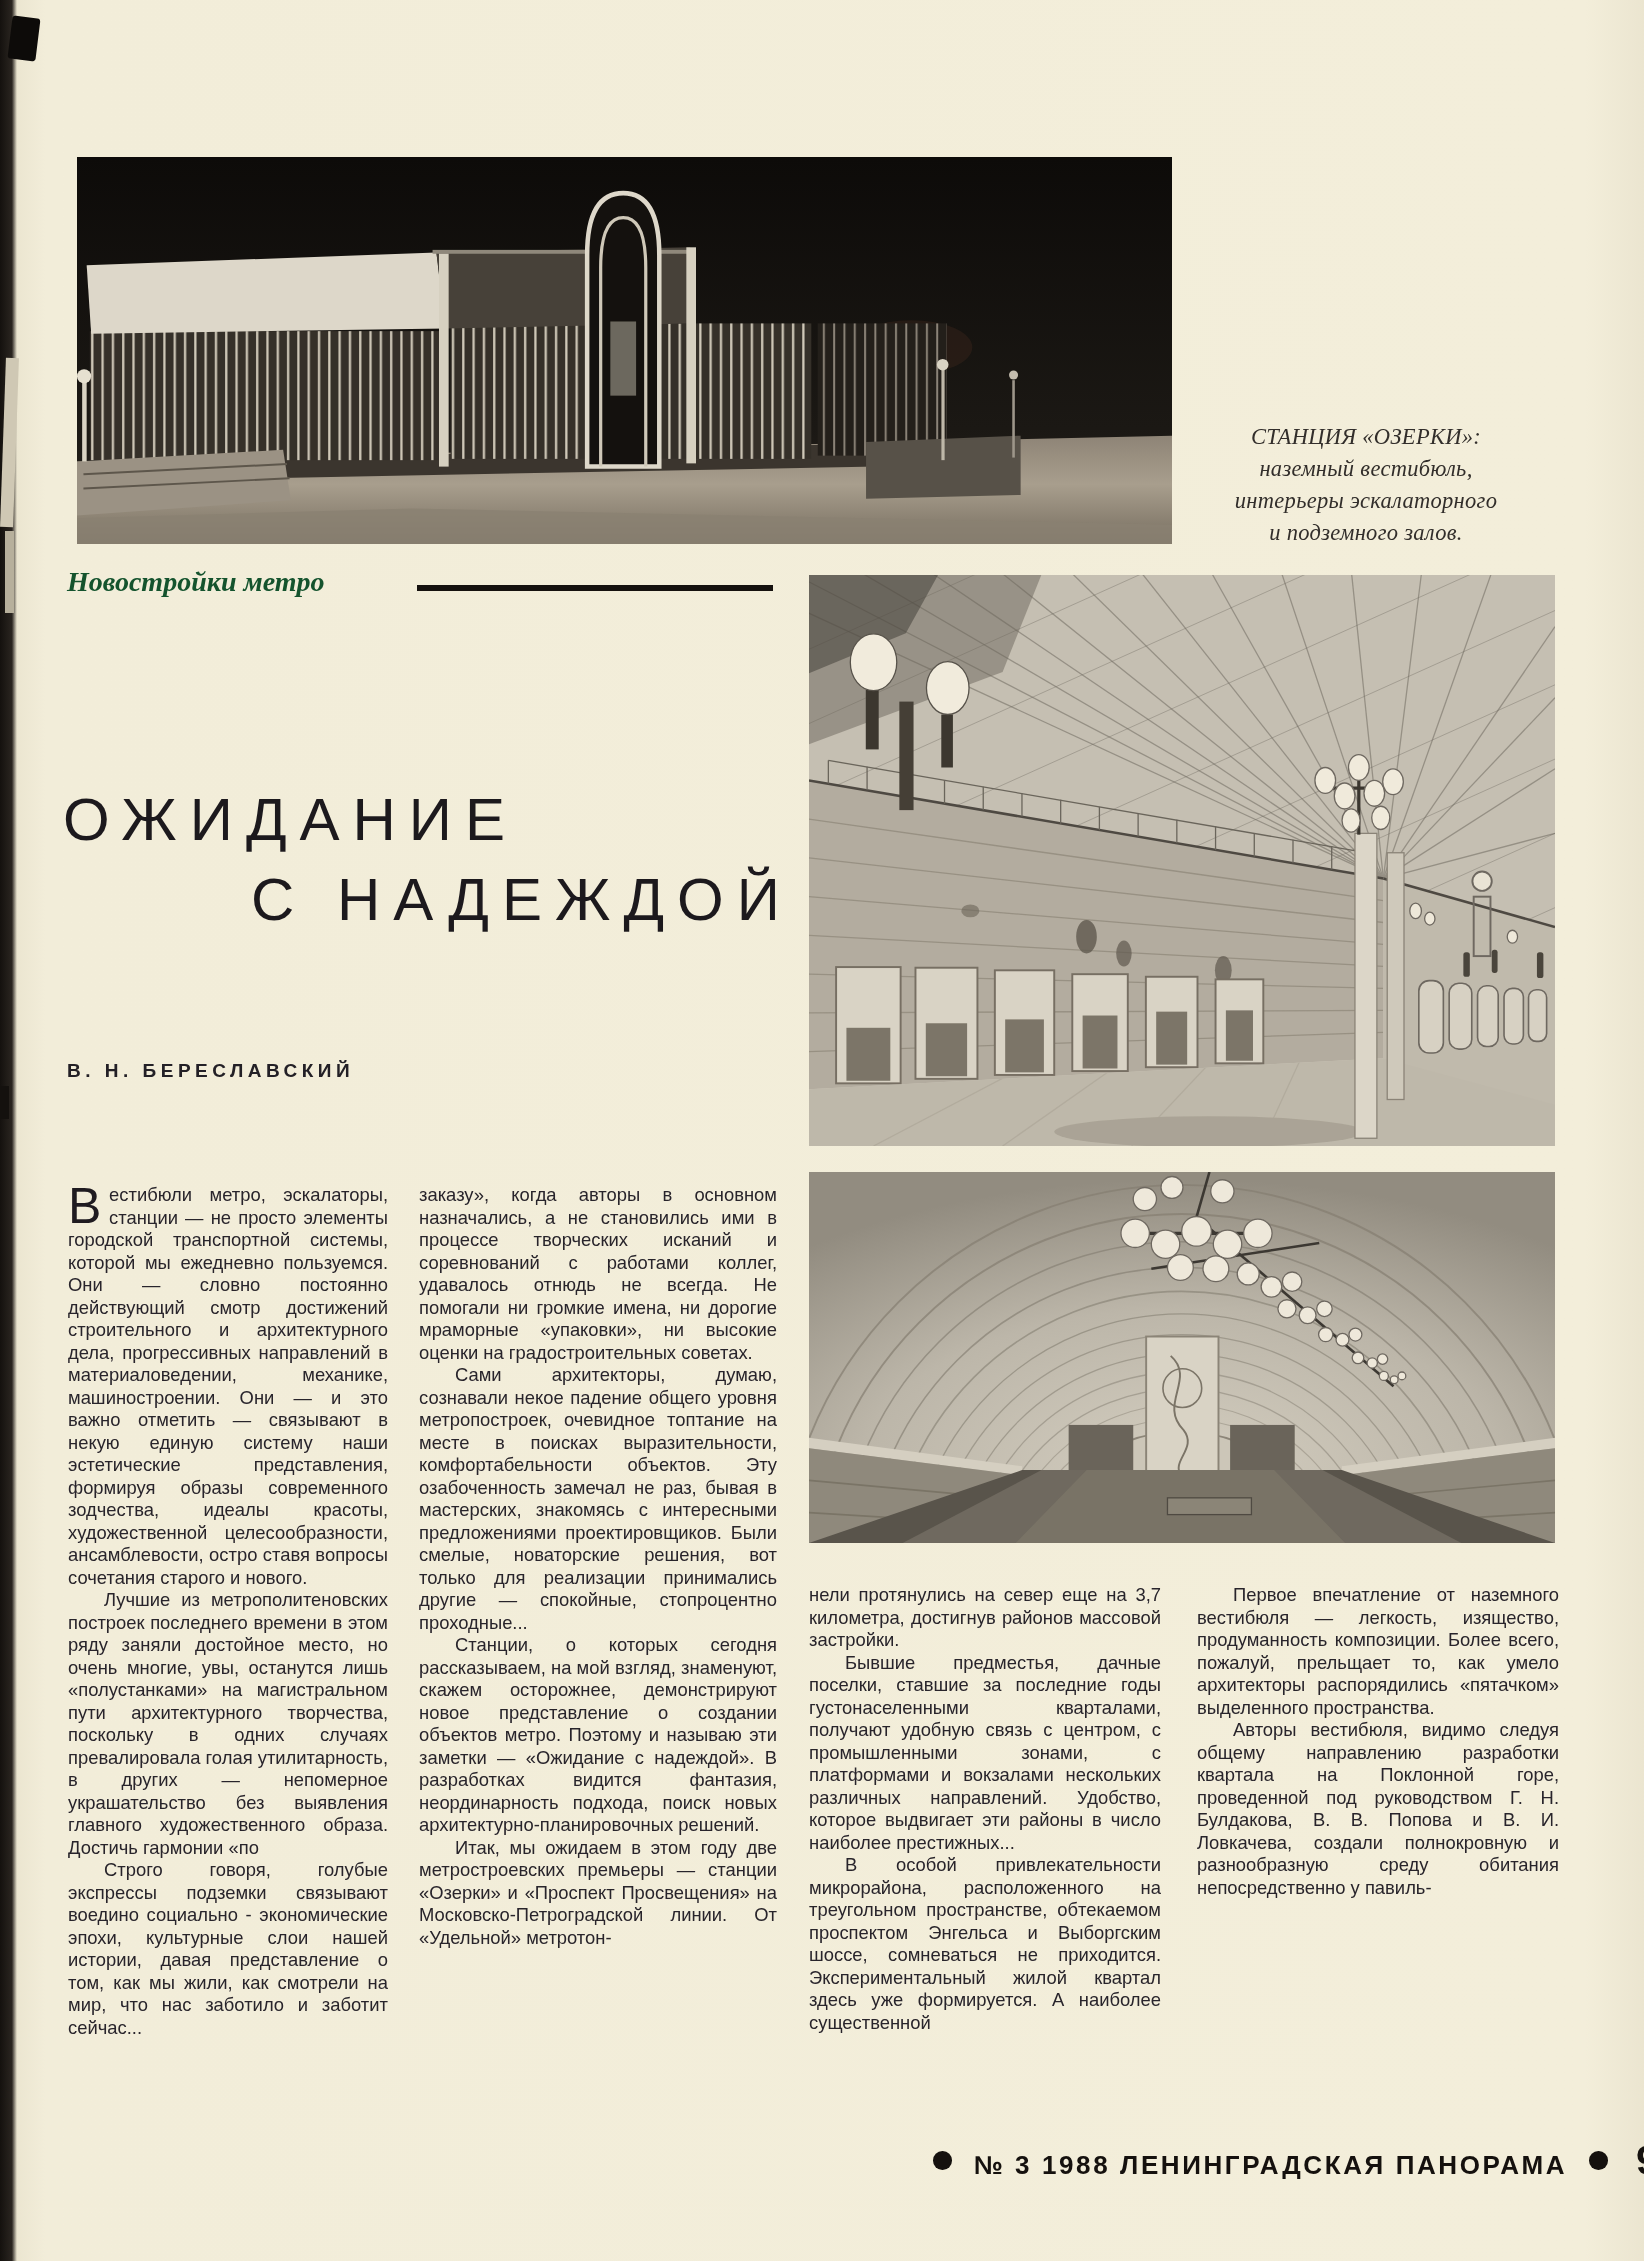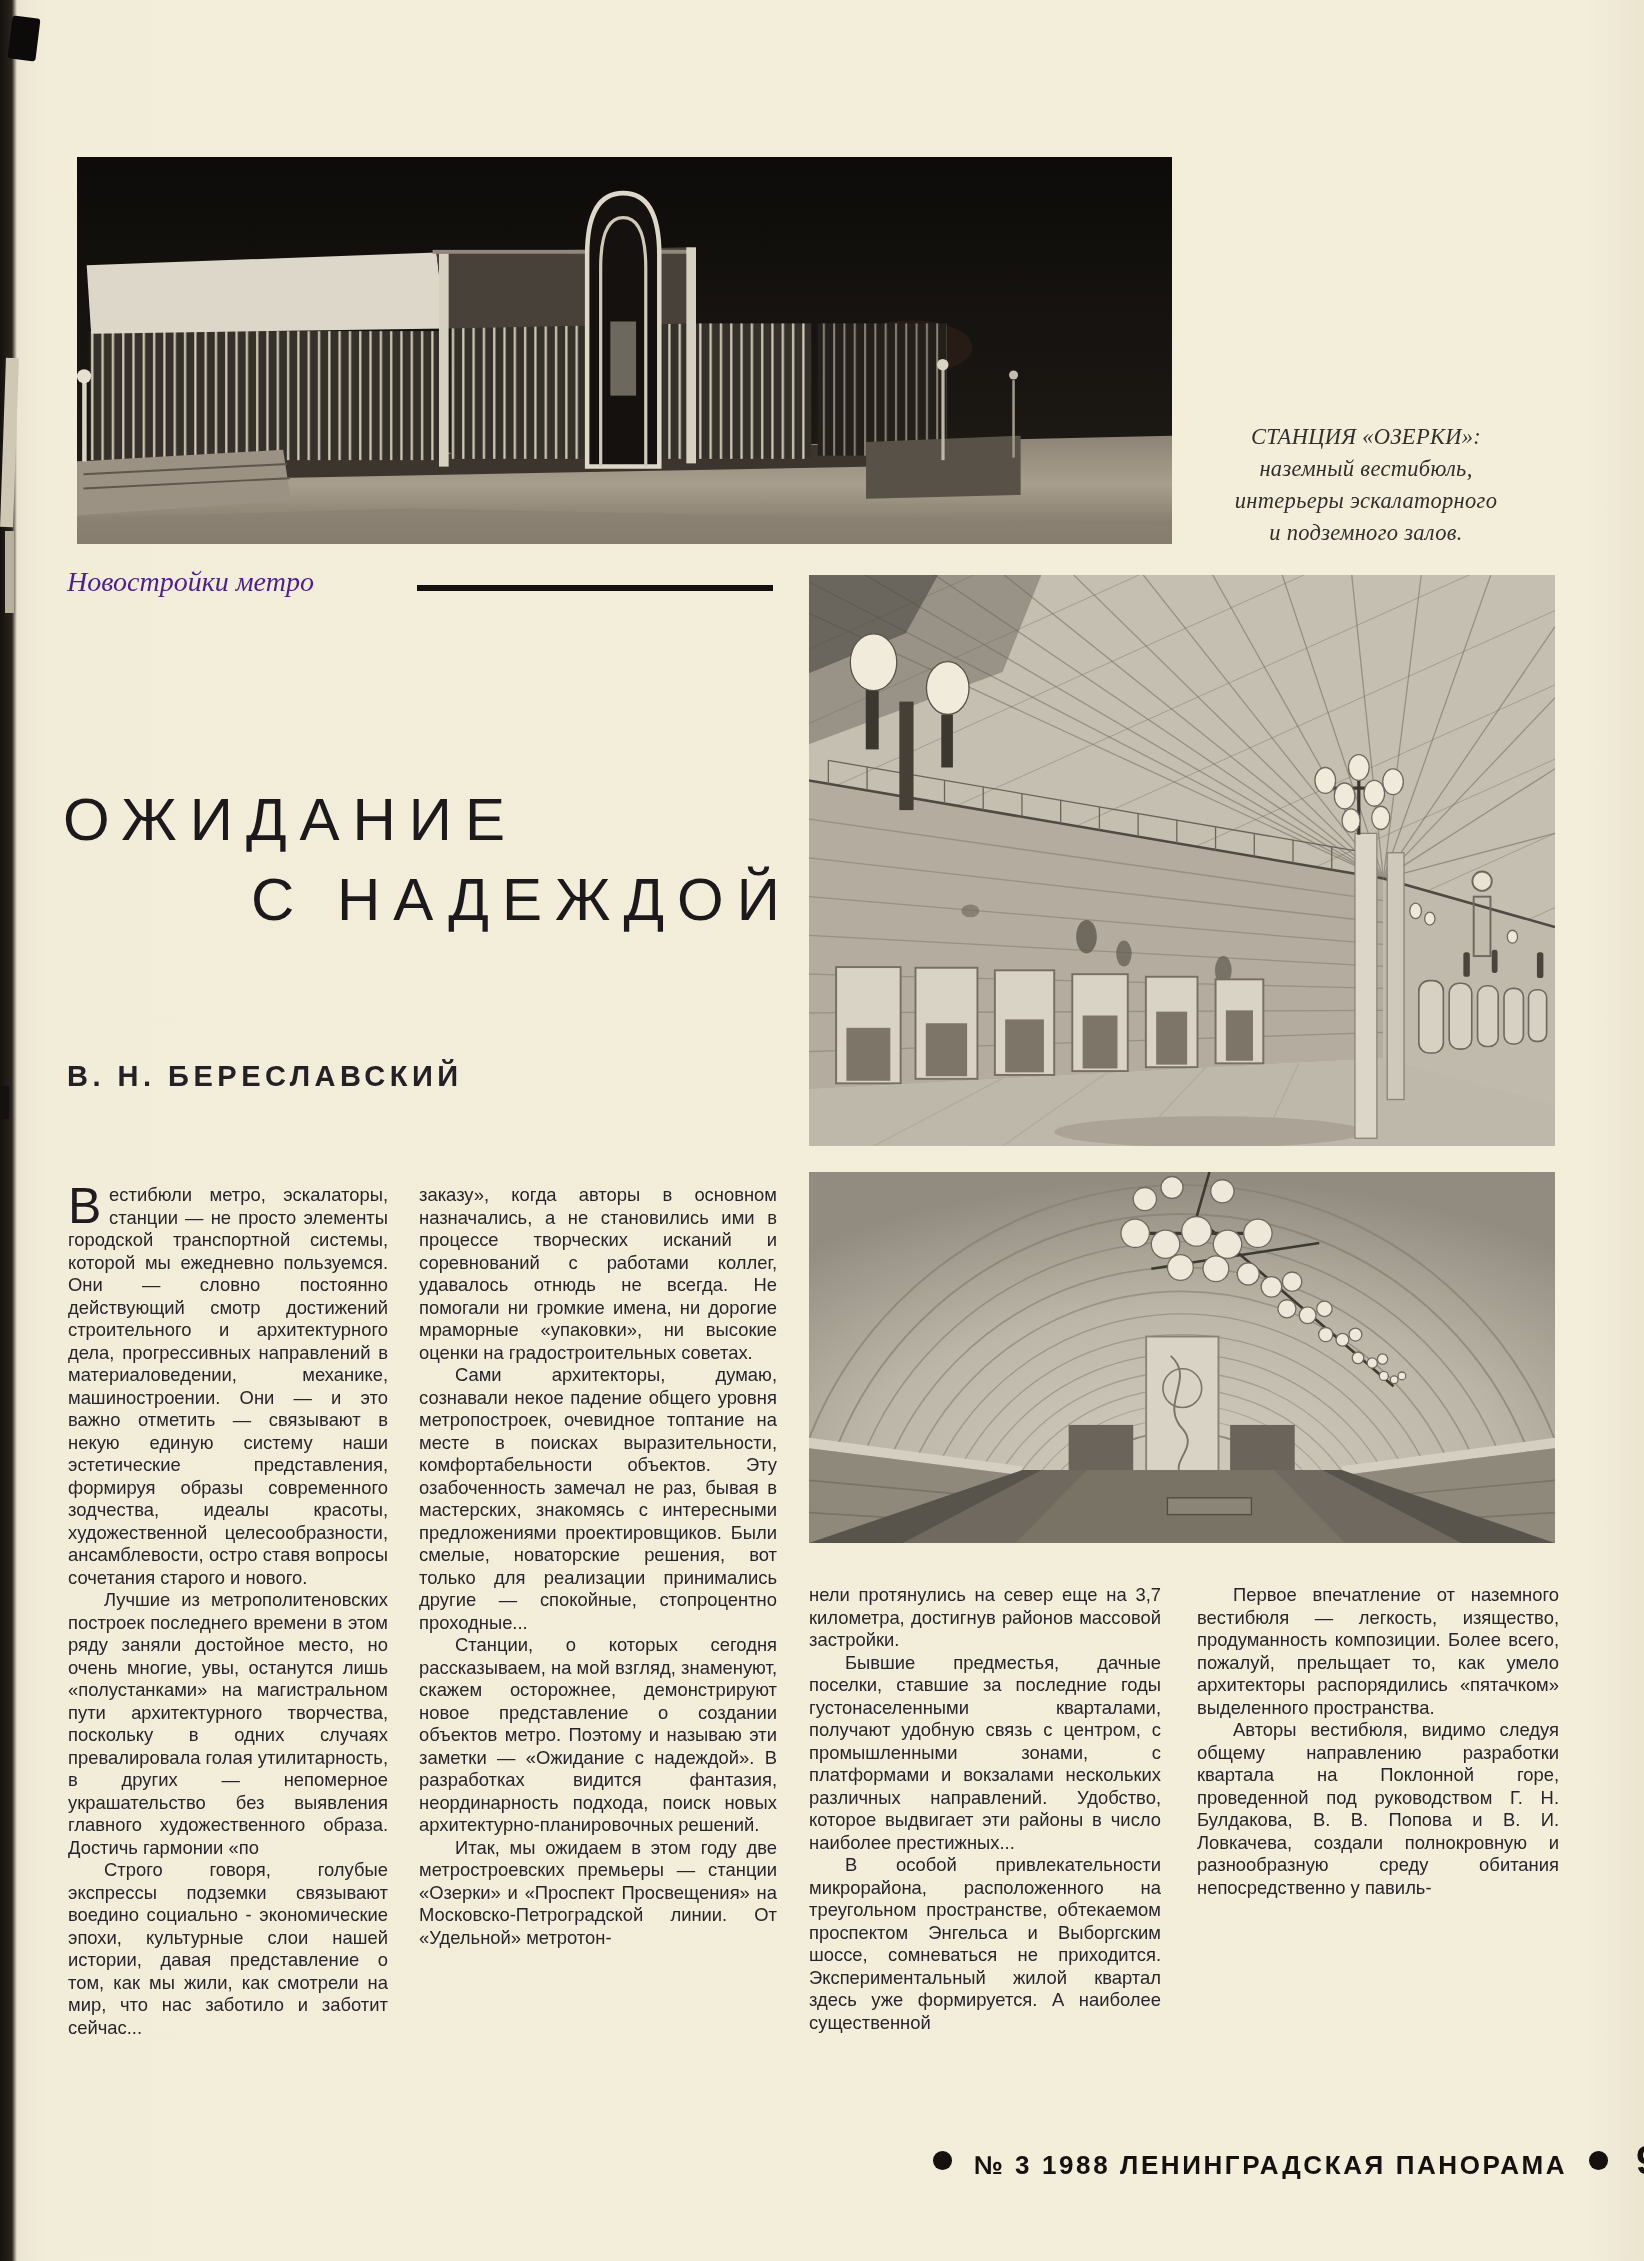--- a/index.html
+++ b/index.html
@@ -17,28 +17,28 @@
   .corner-mark{left:10.3px;top:17px;width:28px;height:43px;background:#0d0b09;border-radius:3.2px;transform:rotate(7deg);}
   .mid-mark{left:0;top:1086px;width:9px;height:33px;background:#14110e;}
   
   .photo{display:block;}
   
   .caption{left:1179px;top:421px;width:374px;text-align:center;
     font-family:"Liberation Serif",serif;font-style:italic;font-size:22.5px;line-height:32px;
     color:#322e2b;letter-spacing:0.3px;}
   
   .rubric-label{left:67px;top:566px;font-family:"Liberation Serif",serif;
-    font-style:italic;font-weight:normal;font-size:28px;color:#4c1d95;}
+    font-style:italic;font-weight:bold;font-size:28px;color:#14532d;}
   .rubric-rule{left:417px;top:585px;width:356px;height:5.8px;background:#15110e;}
   
   .title-line{font-size:60px;letter-spacing:13px;color:#1c191d;white-space:nowrap;}
   .title-1{left:63px;top:785px;}
   .title-2{left:251px;top:865px;}
   
-  .author{left:67px;top:1060px;font-size:29px;font-weight:bold;letter-spacing:4.5px;color:#232026;white-space:nowrap;}
+  .author{left:67px;top:1060px;font-size:19px;font-weight:bold;letter-spacing:4.5px;color:#232026;white-space:nowrap;}
   
   .col{font-size:18.4px;line-height:22.5px;text-align:justify;color:#28242b;hyphens:auto;}
   .col p{margin:0;text-indent:36px;}
   .col p.cont,.col p.lead{text-indent:0;}
   .dropcap{float:left;font-size:50px;line-height:40px;padding:1.9px 7.7px 0 0;color:#1f1b20;}
   .col-1{left:68px;top:1184px;width:320px;}
   .col-2{left:419px;top:1184px;width:358px;}
   .col-3{left:809px;top:1584px;width:352px;}
   .col-4{left:1197px;top:1584px;width:362px;}
   

